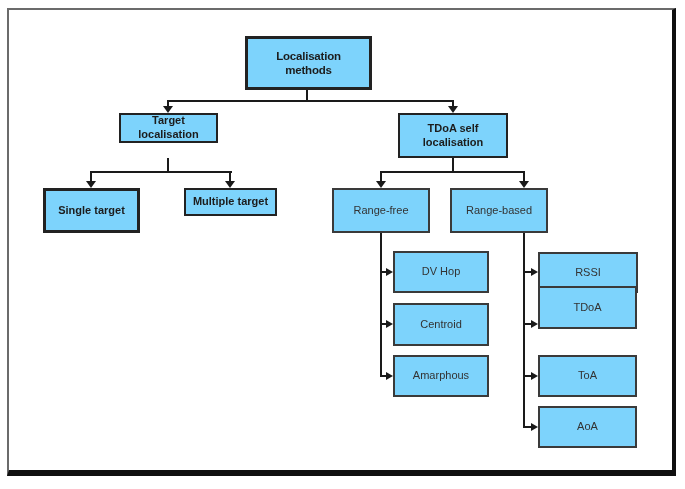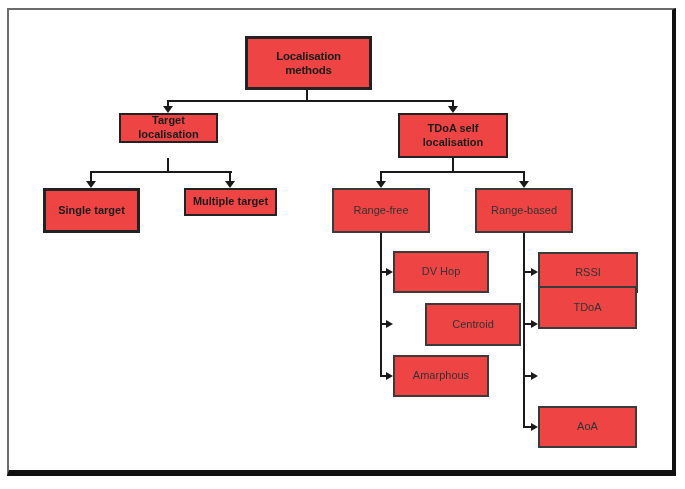--- a/index.html
+++ b/index.html
@@ -17,43 +17,43 @@
     border-top:2px solid #6b6b6b;
     border-left:2px solid #6b6b6b;
     border-right:4px solid #101010;
     border-bottom:6px solid #101010;
     box-sizing:border-box;
     background:transparent;
   }
   .node{
     position:absolute;
     box-sizing:border-box;
-    background:#ef4444;
+    background:#7dd3fc;
     border:2px solid #222222;
     display:flex;align-items:center;justify-content:center;
     text-align:center;
     color:#1c1c1c;
     font-size:11px;
     line-height:1.25;
     padding:4px 4px;
   }
   .lvl1{border-width:3px;font-weight:bold;font-size:11.5px;letter-spacing:-0.2px;}
   .lvl2{font-weight:bold;}
   .lvl3{font-weight:bold;text-align:center;}
   .leaf{border-color:#3a3a3a;color:#333333;font-weight:normal;text-align:center;}
   
   .b-root      {left:245px;top:36px; width:127px;height:54px;}
   .b-target    {left:119px;top:113px;width:99px; height:30px;}
   .b-nodeself  {left:398px;top:113px;width:110px;height:45px;}
   .b-single    {left:43px; top:188px;width:97px; height:45px;border-width:3px;}
   .b-multiple  {left:184px;top:188px;width:93px; height:28px;}
   .b-rangefree {left:332px;top:188px;width:98px; height:45px;}
-  .b-rangebased{left:475px;top:188px;width:98px; height:45px;}
+  .b-rangebased{left:450px;top:188px;width:98px; height:45px;}
   .b-dvhop     {left:393px;top:251px;width:96px; height:42px;}
-  .b-centroid  {left:393px;top:303px;width:96px; height:43px;margin-left:32px;}
+  .b-centroid  {left:393px;top:303px;width:96px; height:43px;}
   .b-amarphous {left:393px;top:355px;width:96px; height:42px;}
   .b-rssi      {left:538px;top:252px;width:100px; height:41px;}
   .b-tdoa      {left:538px;top:286px;width:99px; height:43px;}
   .b-toa       {left:538px;top:355px;width:99px; height:42px;}
   .b-aoa       {left:538px;top:406px;width:99px; height:42px;}
   
   .line{position:absolute;background:#1a1a1a;}
   .arrow-down{
     position:absolute;width:0;height:0;
     border-left:5px solid transparent;
@@ -102,20 +102,23 @@
   </div>
   <div class="node leaf b-amarphous">
     <span>Amarphous</span>
   </div>
   <div class="node leaf b-rssi">
     <span>RSSI</span>
   </div>
   <div class="node leaf b-tdoa">
     <span>TDoA</span>
   </div>
+  <div class="node leaf b-toa">
+    <span>ToA</span>
+  </div>
   <div class="node leaf b-aoa">
     <span>AoA</span>
   </div>
 
   <div class="line" style="left:306px;top:90px;width:2px;height:12px;"></div>
   <div class="line" style="left:167px;top:100px;width:287px;height:2px;"></div>
   <div class="line" style="left:167px;top:102px;width:2px;height:5px;"></div>
   <div class="arrow-down" style="left:163px;top:106px;"></div>
   <div class="line" style="left:452px;top:102px;width:2px;height:5px;"></div>
   <div class="arrow-down" style="left:448px;top:106px;"></div>

